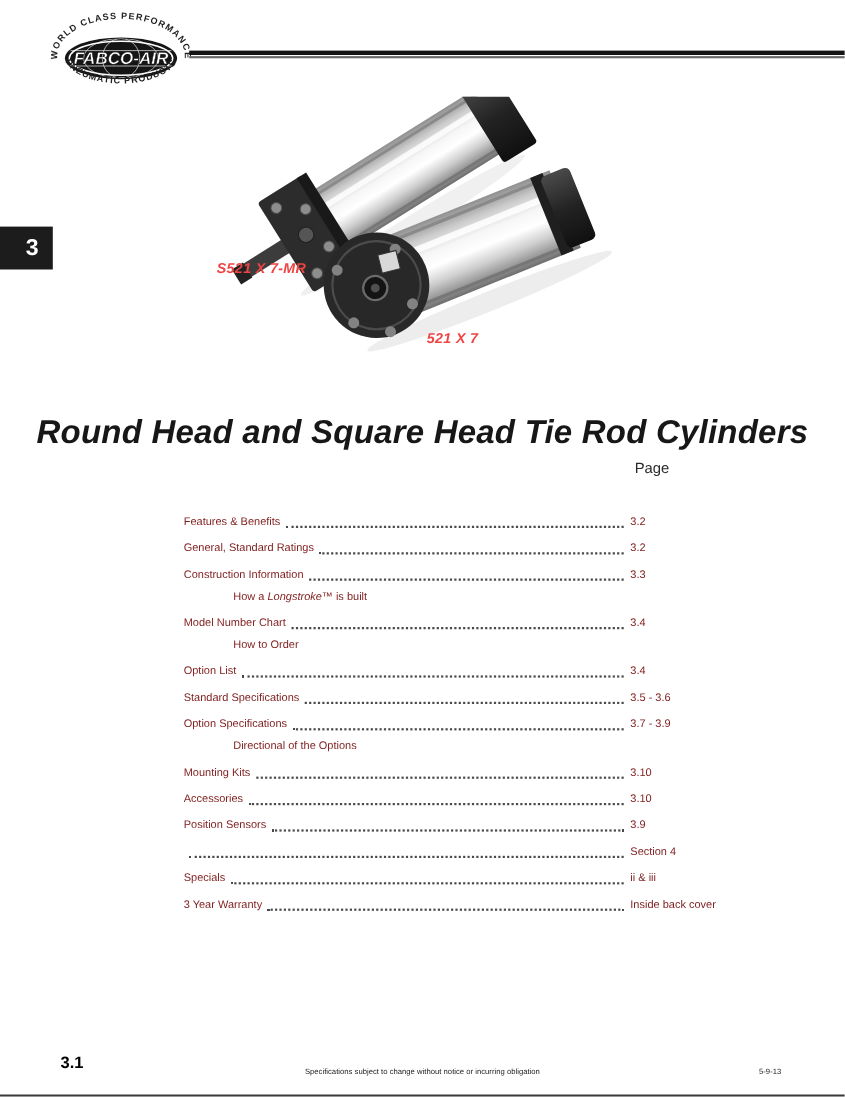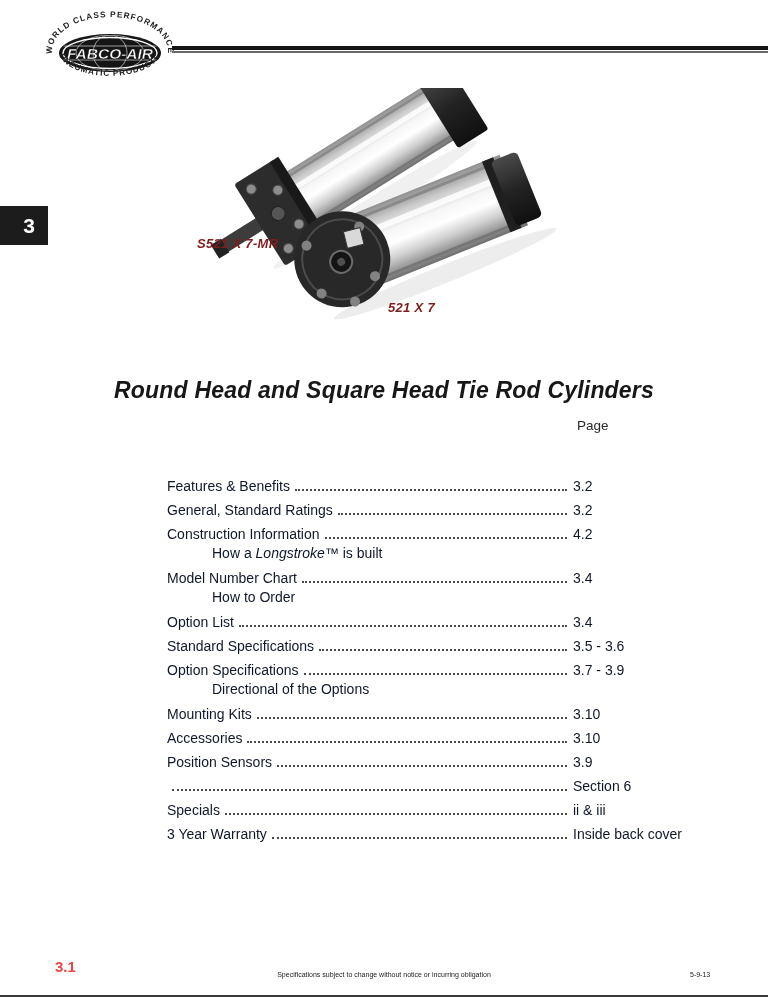--- a/index.html
+++ b/index.html
@@ -13,39 +13,39 @@
   .rule .r1{height:4px;background:#141414;}
   .rule .r2{height:2px;background:#6a6a6a;margin-top:1px;}
   
   .tab{
     position:absolute;left:0;top:206px;width:48px;height:39px;background:#1c1c1c;
     color:#fff;font-size:21px;font-weight:bold;line-height:39px;
     text-align:right;padding-right:13px;box-sizing:border-box;
   }
   
   .photo{position:absolute;left:168px;top:88px;width:400px;height:250px;}
-  .prod-label{position:absolute;font-size:13px;font-weight:bold;font-style:italic;color:#7f1d1d;letter-spacing:.3px;}
+  .prod-label{position:absolute;font-size:13px;font-weight:bold;font-style:italic;color:#ef4444;letter-spacing:.3px;}
   .prod-label.a{left:197px;top:236px;}
   .prod-label.b{left:388px;top:300px;}
   
   .page-title{
     position:absolute;left:0;width:768px;top:377px;text-align:center;
-    font-size:23px;font-weight:bold;font-style:italic;color:#171717;letter-spacing:.2px;
+    font-size:30px;font-weight:bold;font-style:italic;color:#171717;letter-spacing:.2px;
   }
   
   .toc-page-header{position:absolute;left:577px;top:418px;font-size:13.5px;color:#2b2b2b;}
-  .toc{position:absolute;left:167px;top:478px;width:546px;font-size:14px;color:#0f172a;}
+  .toc{position:absolute;left:167px;top:467px;width:546px;font-size:10px;color:#7f1d1d;}
   .toc-row{display:flex;align-items:flex-end;line-height:16px;margin-bottom:8px;}
   .toc-label{white-space:nowrap;}
   .toc-leader{flex:1;border-bottom:2px dotted #4a4a4a;margin:0 6px 3px 5px;min-width:12px;}
   .toc-value{width:140px;flex:0 0 140px;white-space:nowrap;}
   .toc-sub{line-height:15px;margin:-4px 0 9px 45px;white-space:nowrap;}
   .toc-sub .em{font-weight:normal;font-style:italic;}
   
-  .foot-page{position:absolute;left:55px;top:958px;font-size:15px;font-weight:bold;color:#ef4444;}
+  .foot-page{position:absolute;left:55px;top:958px;font-size:15px;font-weight:bold;color:#000000;}
   .foot-disclaimer{position:absolute;left:0;right:0;top:971px;text-align:center;font-size:7px;color:#222;}
   .foot-date{position:absolute;left:690px;top:971px;font-size:7px;color:#222;}
   .page-bottom-edge{position:absolute;left:0;right:0;bottom:0;height:2px;background:#3a3a3a;}
 </style>
 </head>
 <body>
 
 <svg class="logo" viewBox="0 0 128 88" aria-hidden="true">
   <defs>
     <path id="arcTop" d="M 6 44 A 58 34 0 0 1 122 44"></path>
@@ -149,21 +149,21 @@
       <span class="toc-value">3.2</span>
     </div>
     <div class="toc-row">
       <span class="toc-label">General, Standard Ratings</span>
       <span class="toc-leader"></span>
       <span class="toc-value">3.2</span>
     </div>
     <div class="toc-row">
       <span class="toc-label">Construction Information</span>
       <span class="toc-leader"></span>
-      <span class="toc-value">4.2</span>
+      <span class="toc-value">3.3</span>
     </div>
     <div class="toc-sub"><span>How a </span><span class="em">Longstroke™</span><span> is built</span></div>
     <div class="toc-row">
       <span class="toc-label">Model Number Chart</span>
       <span class="toc-leader"></span>
       <span class="toc-value">3.4</span>
     </div>
     <div class="toc-sub"><span>How to Order</span></div>
     <div class="toc-row">
       <span class="toc-label">Option List</span>
@@ -191,21 +191,21 @@
       <span class="toc-leader"></span>
       <span class="toc-value">3.10</span>
     </div>
     <div class="toc-row">
       <span class="toc-label">Position Sensors</span>
       <span class="toc-leader"></span>
       <span class="toc-value">3.9</span>
     </div>
     <div class="toc-row">
       <span class="toc-leader"></span>
-      <span class="toc-value">Section 6</span>
+      <span class="toc-value">Section 4</span>
     </div>
     <div class="toc-row">
       <span class="toc-label">Specials</span>
       <span class="toc-leader"></span>
       <span class="toc-value">ii &amp; iii</span>
     </div>
     <div class="toc-row">
       <span class="toc-label">3 Year Warranty</span>
       <span class="toc-leader"></span>
       <span class="toc-value">Inside back cover</span>

